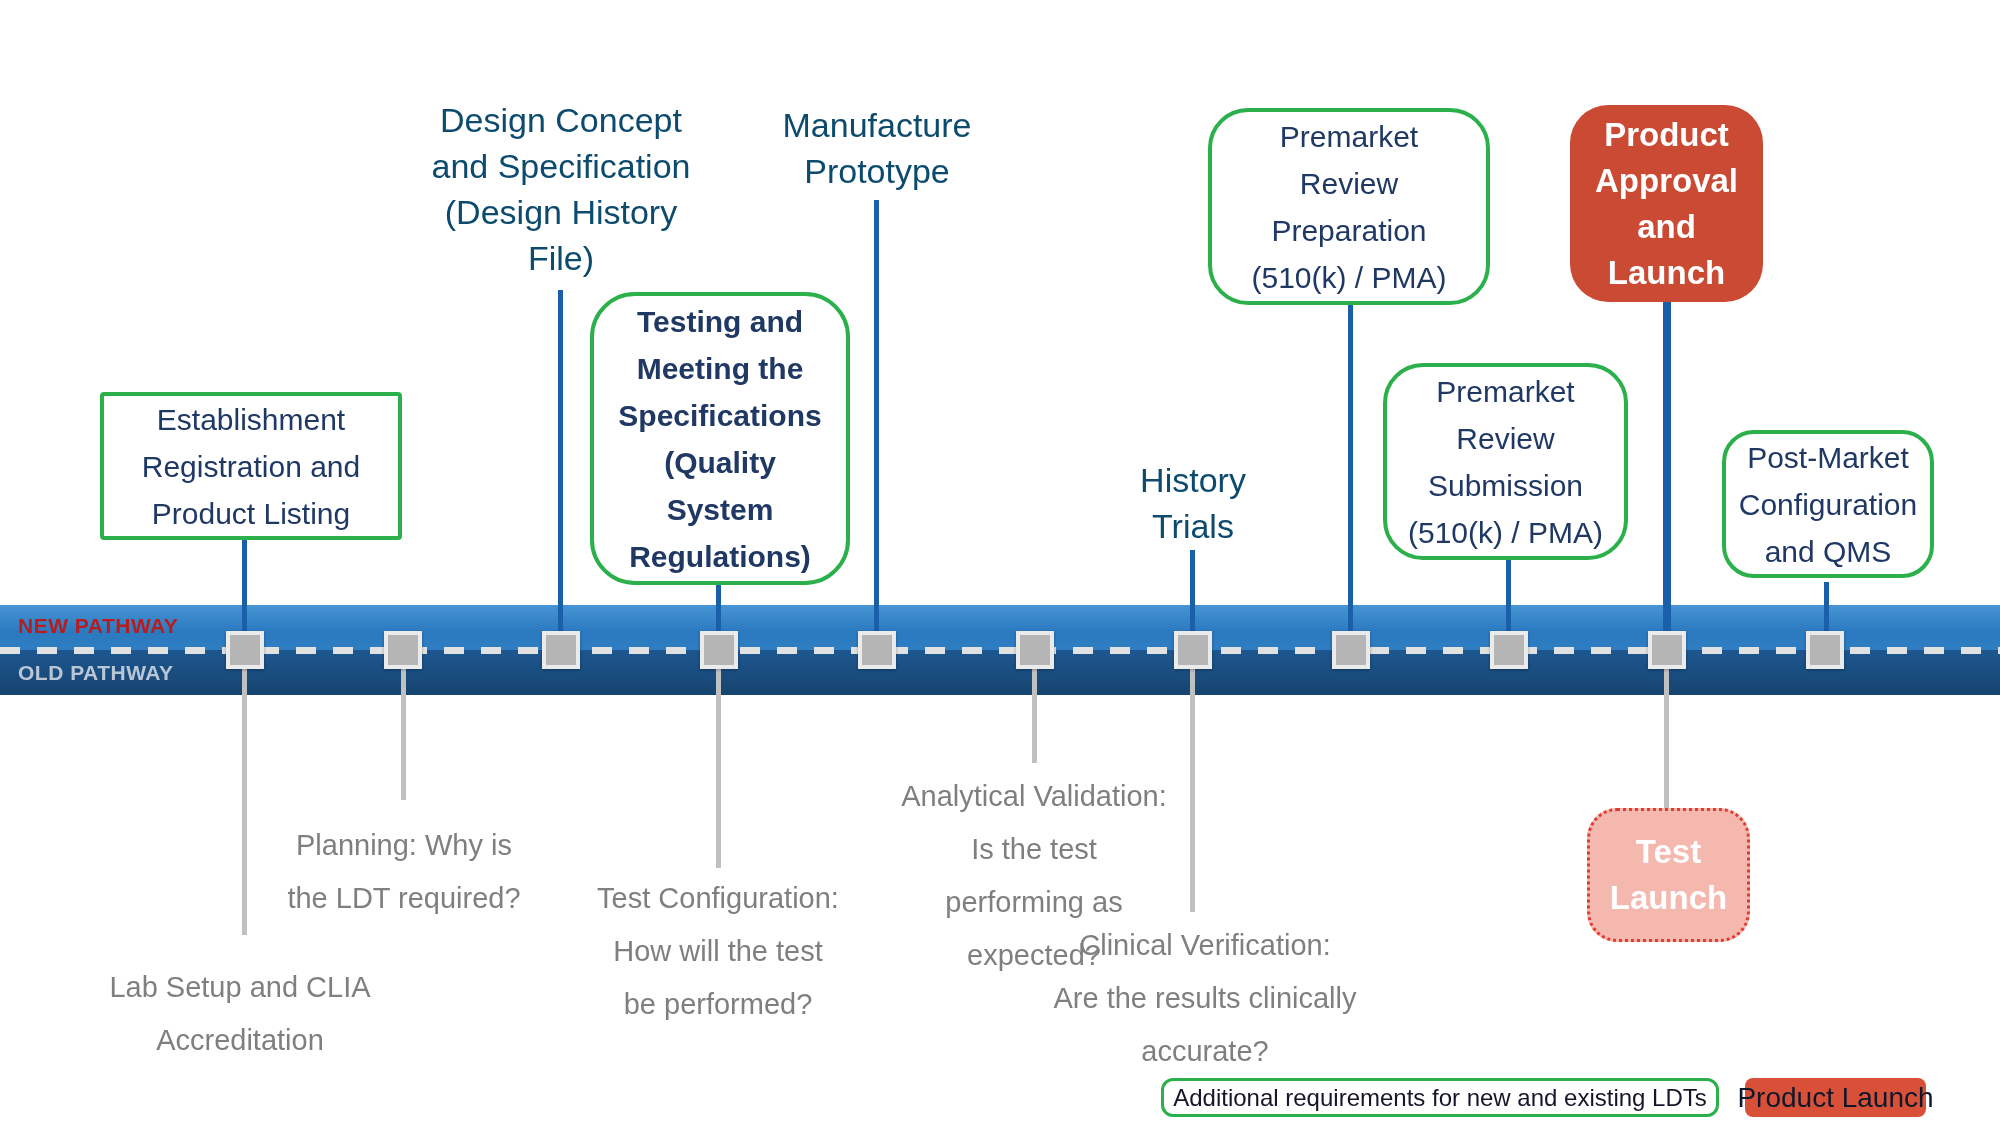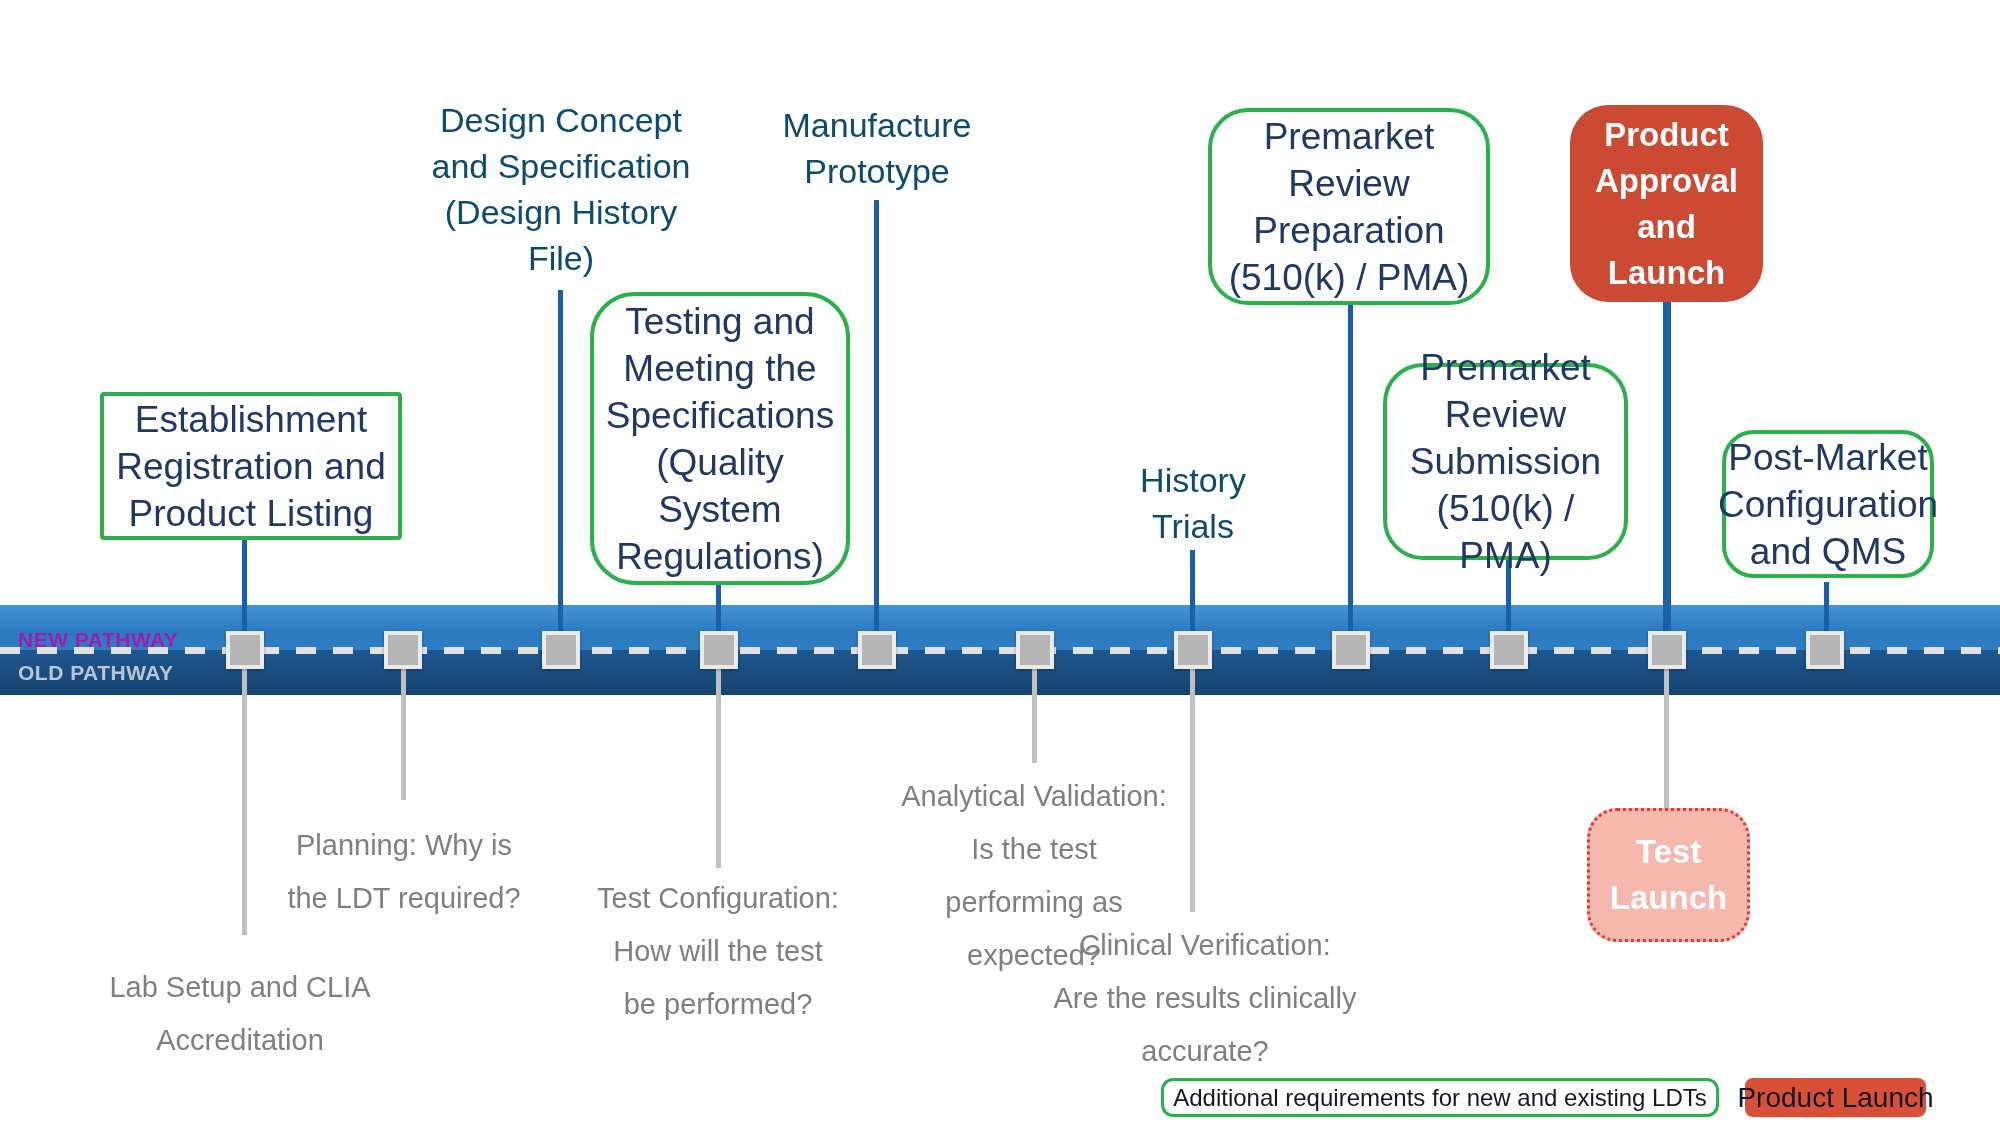--- a/index.html
+++ b/index.html
@@ -10,37 +10,37 @@
   }
   
   .band{position:absolute;left:0;width:2000px;z-index:1;}
   .band-new{top:605px;height:45px;background:linear-gradient(180deg,#4694d4 0%,#2b7ac0 60%,#2f7ec4 100%);}
   .band-old{top:650px;height:45px;background:linear-gradient(180deg,#1d5790 0%,#16436f 100%);}
   .dashed{
     position:absolute;left:0;top:647px;width:2000px;height:7px;z-index:3;
     background:repeating-linear-gradient(to right,#e1e1e1 0,#e1e1e1 20px,transparent 20px,transparent 37px);
   }
   .band-label{position:absolute;left:18px;font-weight:bold;font-size:21px;letter-spacing:.5px;z-index:4;white-space:nowrap;}
-  .band-label.new{top:628px;color:#a21caf;}
+  .band-label.new{top:614px;color:#b91c1c;}
   .band-label.old{top:661px;color:#b9c6d6;}
   .marker{
     position:absolute;top:631px;width:38px;height:38px;z-index:5;
     background:#b5b5b5;border:4px solid #ebebeb;box-shadow:0 1px 3px rgba(0,0,0,.3);
   }
   
   .conn{position:absolute;z-index:2;}
   .conn.blue{width:5px;background:#1a5fa9;}
   .conn.blue.thick{width:8px;}
   .conn.gray{width:5px;background:#c0c0c0;}
   
   .gbox{
     position:absolute;display:flex;align-items:center;justify-content:center;
     text-align:center;white-space:pre-line;z-index:6;
     background:#ffffff;border:4px solid #2bb04c;border-radius:38px;
-    color:#1f3864;font-size:37px;line-height:47px;
+    color:#1f3864;font-size:30px;line-height:47px;
   }
   .rbox{
     position:absolute;display:flex;align-items:center;justify-content:center;
     text-align:center;white-space:pre-line;z-index:6;
     background:#cb4a34;border-radius:38px;
     color:#ffffff;font-size:33px;line-height:46px;font-weight:bold;
   }
   .pinkbox{
     position:absolute;display:flex;align-items:center;justify-content:center;
     text-align:center;white-space:pre-line;z-index:6;
@@ -106,21 +106,21 @@
   <div class="marker" style="left:1016px;"></div>
   <div class="marker" style="left:1174px;"></div>
   <div class="marker" style="left:1332px;"></div>
   <div class="marker" style="left:1490px;"></div>
   <div class="marker" style="left:1648px;"></div>
   <div class="marker" style="left:1806px;"></div>
 
   <div class="gbox" style="left:100px;top:392px;width:302px;height:148px;border-radius:4px;">Establishment
 Registration and
 Product Listing</div>
-  <div class="gbox" style="left:590px;top:292px;width:260px;height:293px;border-radius:45px;">Testing and
+  <div class="gbox" style="left:590px;top:292px;width:260px;height:293px;border-radius:45px;font-weight:bold;">Testing and
 Meeting the
 Specifications
 (Quality
 System
 Regulations)</div>
   <div class="gbox" style="left:1208px;top:108px;width:282px;height:197px;border-radius:40px;">Premarket
 Review
 Preparation
 (510(k) / PMA)</div>
   <div class="gbox" style="left:1383px;top:363px;width:245px;height:197px;border-radius:40px;">Premarket

